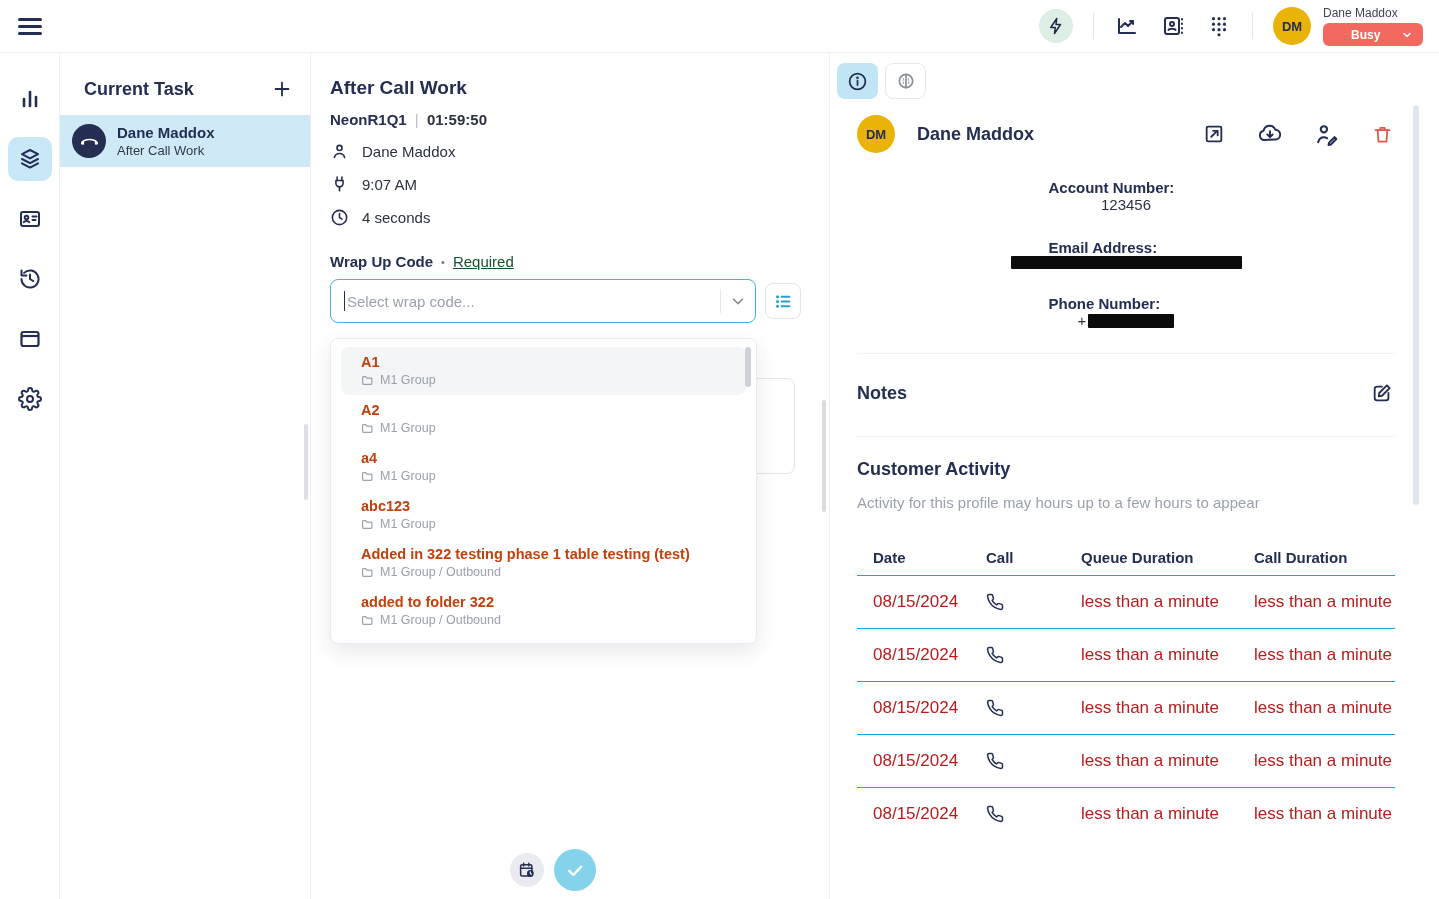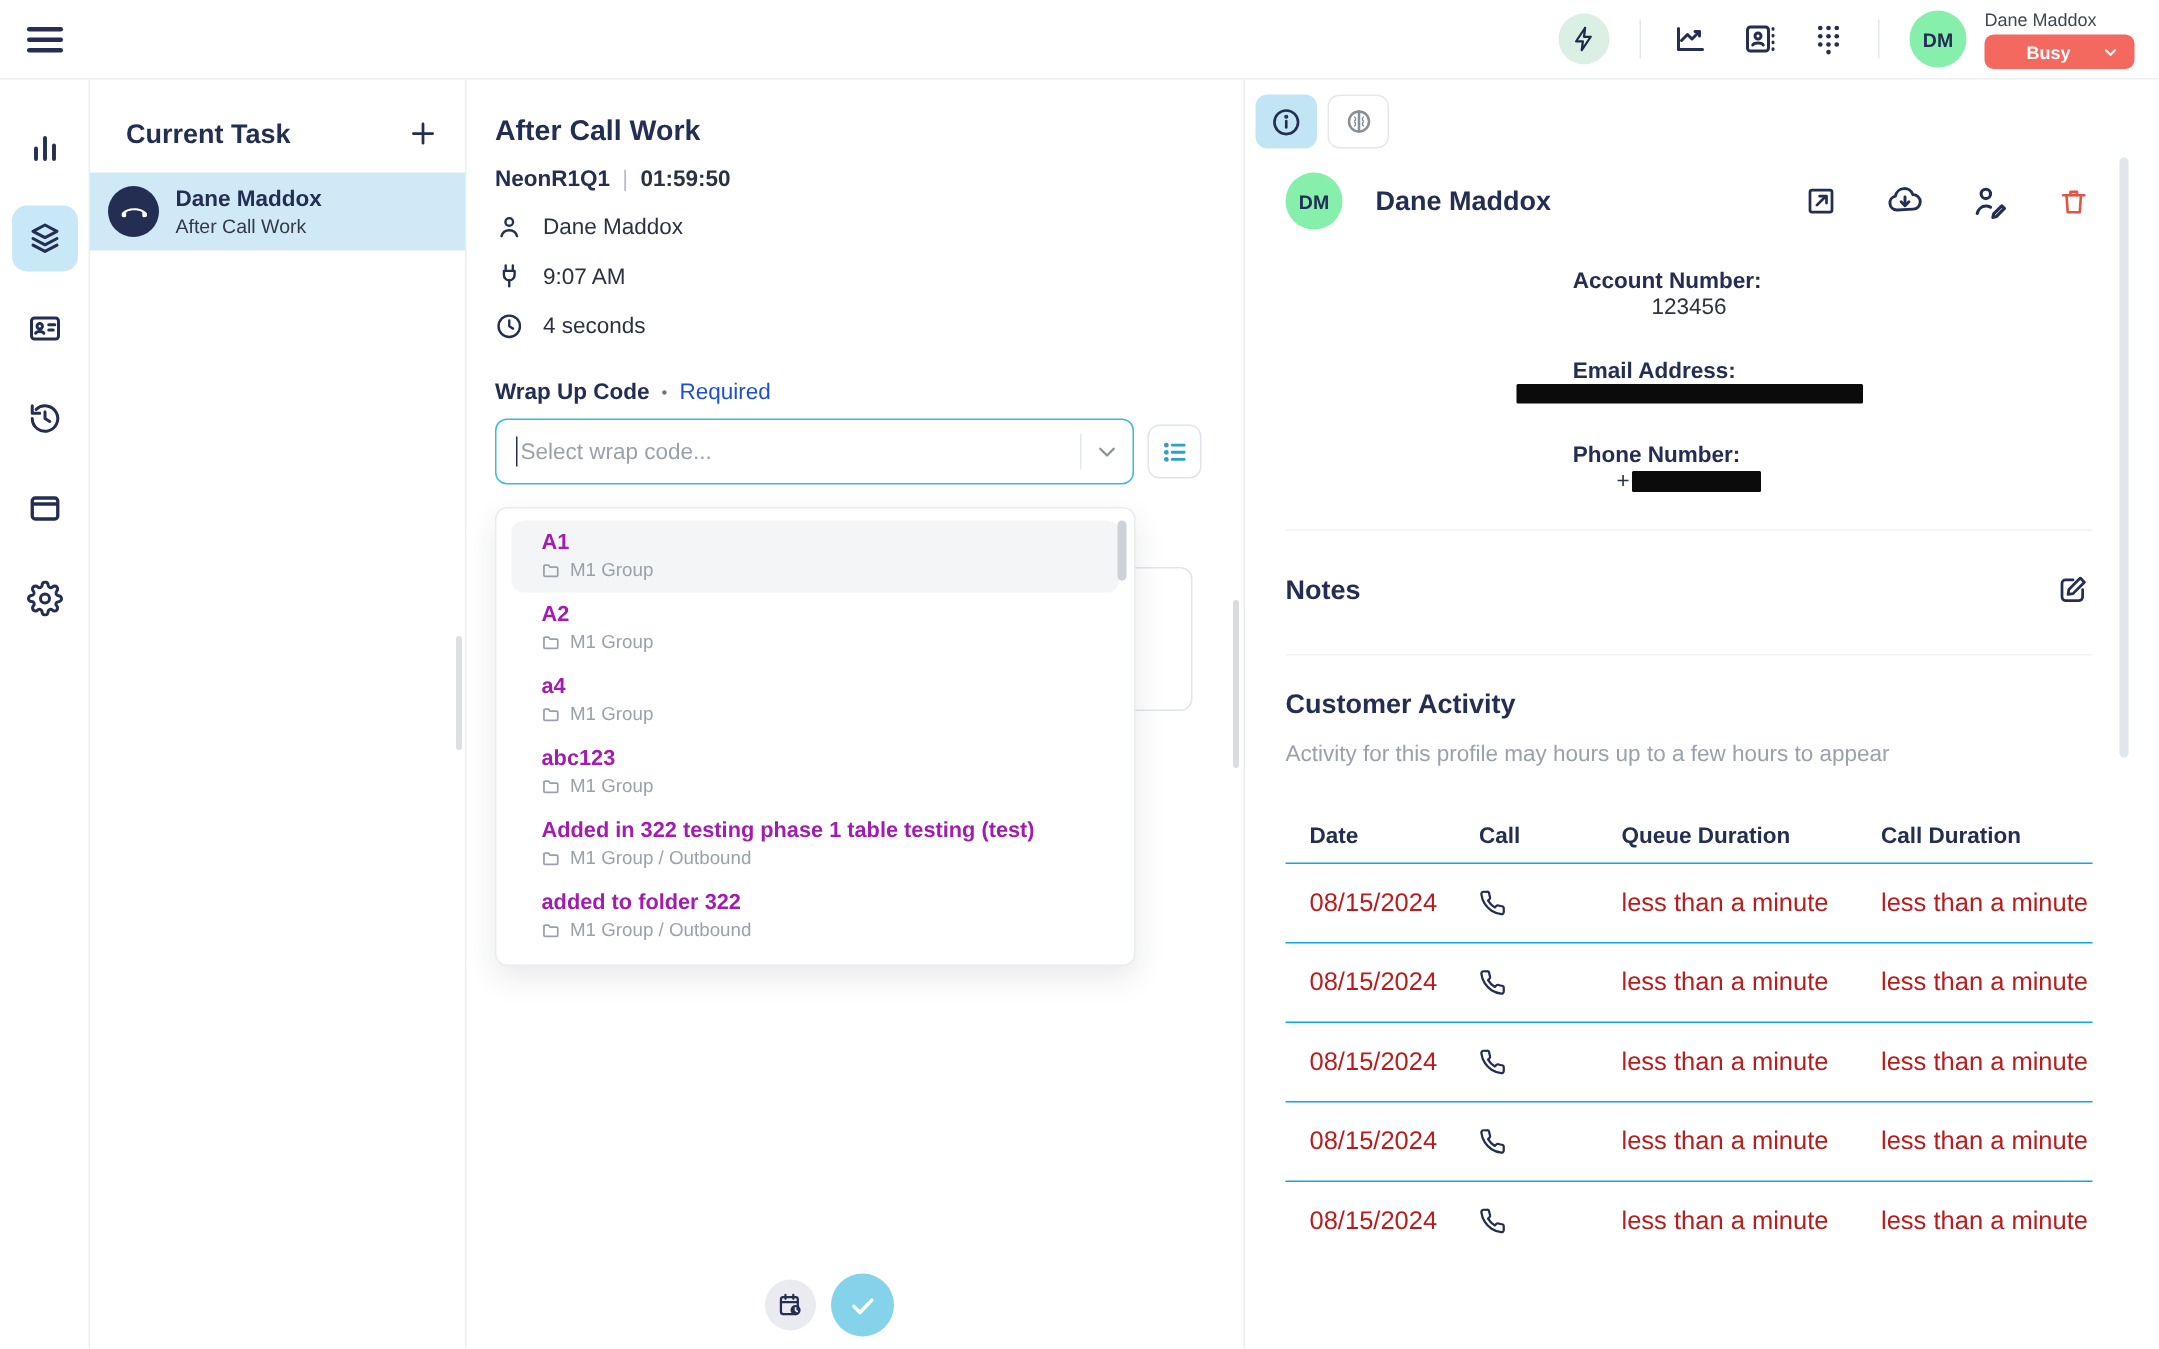--- a/index.html
+++ b/index.html
@@ -11,21 +11,21 @@
   .topbar { height:53px; flex:0 0 53px; display:flex; align-items:center; justify-content:space-between;
     border-bottom:1px solid #eceef1; padding:0 16px 0 18px; background:#fff; }
   .hamburger { width:28px; height:28px; display:flex; flex-direction:column; justify-content:center; gap:4px; cursor:pointer; }
   .hamburger span { display:block; height:3px; border-radius:2px; background:#232e52; }
   .hamburger span:nth-child(1){width:24px;} .hamburger span:nth-child(2){width:24px;} .hamburger span:nth-child(3){width:24px;}
   .top-right { display:flex; align-items:center; gap:20px; }
   .circle-btn { width:34px; height:34px; border-radius:50%; display:flex; align-items:center; justify-content:center; }
   .lightning { background:#dcefe5; }
   .vdiv { width:1px; height:26px; background:#e4e7ea; }
   .top-icon { width:26px; height:26px; display:flex; align-items:center; justify-content:center; color:#232e52; cursor:pointer; }
-  .avatar { border-radius:50%; background:#86efac; color:#232e52; font-weight:bold; display:flex; align-items:center; justify-content:center; }
+  .avatar { border-radius:50%; background:#eab308; color:#232e52; font-weight:bold; display:flex; align-items:center; justify-content:center; }
   .avatar.lg { width:38px; height:38px; font-size:13px; }
   .user-block { display:flex; flex-direction:column; align-items:flex-start; gap:3px; }
   .user-name { font-size:12px; color:#3f4654; }
   .busy-btn { width:100px; height:23px; background:#f4695f; border:none; border-radius:6px; color:#fff;
     font-weight:bold; font-size:12px; display:flex; align-items:center; justify-content:space-between;
     padding:0 10px 0 28px; cursor:pointer; font-family:inherit; }
 
   
   .body { flex:1; display:flex; min-height:0; }
 
@@ -50,36 +50,36 @@
   .main-title { font-size:19px; font-weight:bold; color:#232e52; }
   .main-sub { margin-top:12px; font-size:15px; }
   .main-sub .q { font-weight:bold; color:#232e52; }
   .main-sub .bar { color:#b9bec6; margin:0 4px; }
   .main-sub .t { font-weight:600; color:#2b3140; }
   .info-row { display:flex; align-items:center; gap:13px; margin-top:14px; color:#232e52; }
   .info-row .txt { font-size:15px; color:#2b3140; }
   .wrap-row { margin-top:26px; display:flex; align-items:center; gap:8px; }
   .wrap-label { font-size:15px; font-weight:bold; color:#232e52; }
   .dot { color:#6b7280; font-size:11px; }
-  .required { font-size:15px; color:#1d4ed8; }
+  .required { font-size:15px; color:#14532d;text-decoration:underline; }
   .select-row { margin-top:9px; display:flex; align-items:center; gap:9px; }
   .select-box { width:426px; height:44px; border:1.5px solid #3eb7dc; border-radius:8px; display:flex; align-items:center; padding:0 8px 0 13px; background:#fff; cursor:text; }
   .caret { width:1px; height:20px; background:#232e52; margin-right:2px; }
   .placeholder { flex:1; font-size:15px; color:#9aa1ab; }
   .select-div { width:1px; height:24px; background:#e4e7ea; margin-right:8px; }
   .select-chevron { color:#8a9097; display:flex; cursor:pointer; }
   .list-btn { width:36px; height:36px; border:1px solid #dfe5ea; border-radius:8px; background:#fff; display:flex; align-items:center; justify-content:center; color:#2f9fc4; cursor:pointer; }
 
   .ghost-box { position:absolute; left:19px; top:325px; width:465px; height:96px; border:1px solid #e1e5ea; border-radius:8px; background:#fff; }
 
   .dropdown { position:absolute; left:19px; top:285px; width:427px; background:#fff; border:1px solid #e9ecef; border-radius:8px;
     box-shadow:0 8px 20px rgba(30,40,60,.10); padding:8px 0; z-index:5; }
   .dd-item { padding:7px 20px 8px 20px; margin:0 10px; border-radius:8px; cursor:pointer; }
   .dd-item.hl { background:#f3f5f7; }
-  .dd-label { font-size:14.5px; font-weight:bold; color:#a21caf; }
+  .dd-label { font-size:14.5px; font-weight:bold; color:#c2410c; }
   .dd-path { display:flex; align-items:center; gap:6px; margin-top:3px; color:#9aa1ab; font-size:12.5px; }
   .dd-scroll { position:absolute; right:5px; top:8px; width:6px; height:40px; background:#ccd2d8; border-radius:3px; }
 
   .main-actions { position:absolute; left:0; right:35px; bottom:8px; display:flex; align-items:center; justify-content:center; gap:10px; }
   .sched-btn { width:34px; height:34px; border-radius:50%; background:#e9ebf0; border:none; display:flex; align-items:center; justify-content:center; color:#232e52; cursor:pointer; }
   .check-btn { width:42px; height:42px; border-radius:50%; background:#84d3ea; border:none; display:flex; align-items:center; justify-content:center; color:#fff; cursor:pointer; }
   .main-scrollbar { position:absolute; right:3px; top:347px; width:4px; height:112px; background:#d9dde1; border-radius:2px; }
 
   
   .panel { flex:1; border-left:1px solid #eceef1; position:relative; padding:0 0 0 0; overflow:hidden; }

